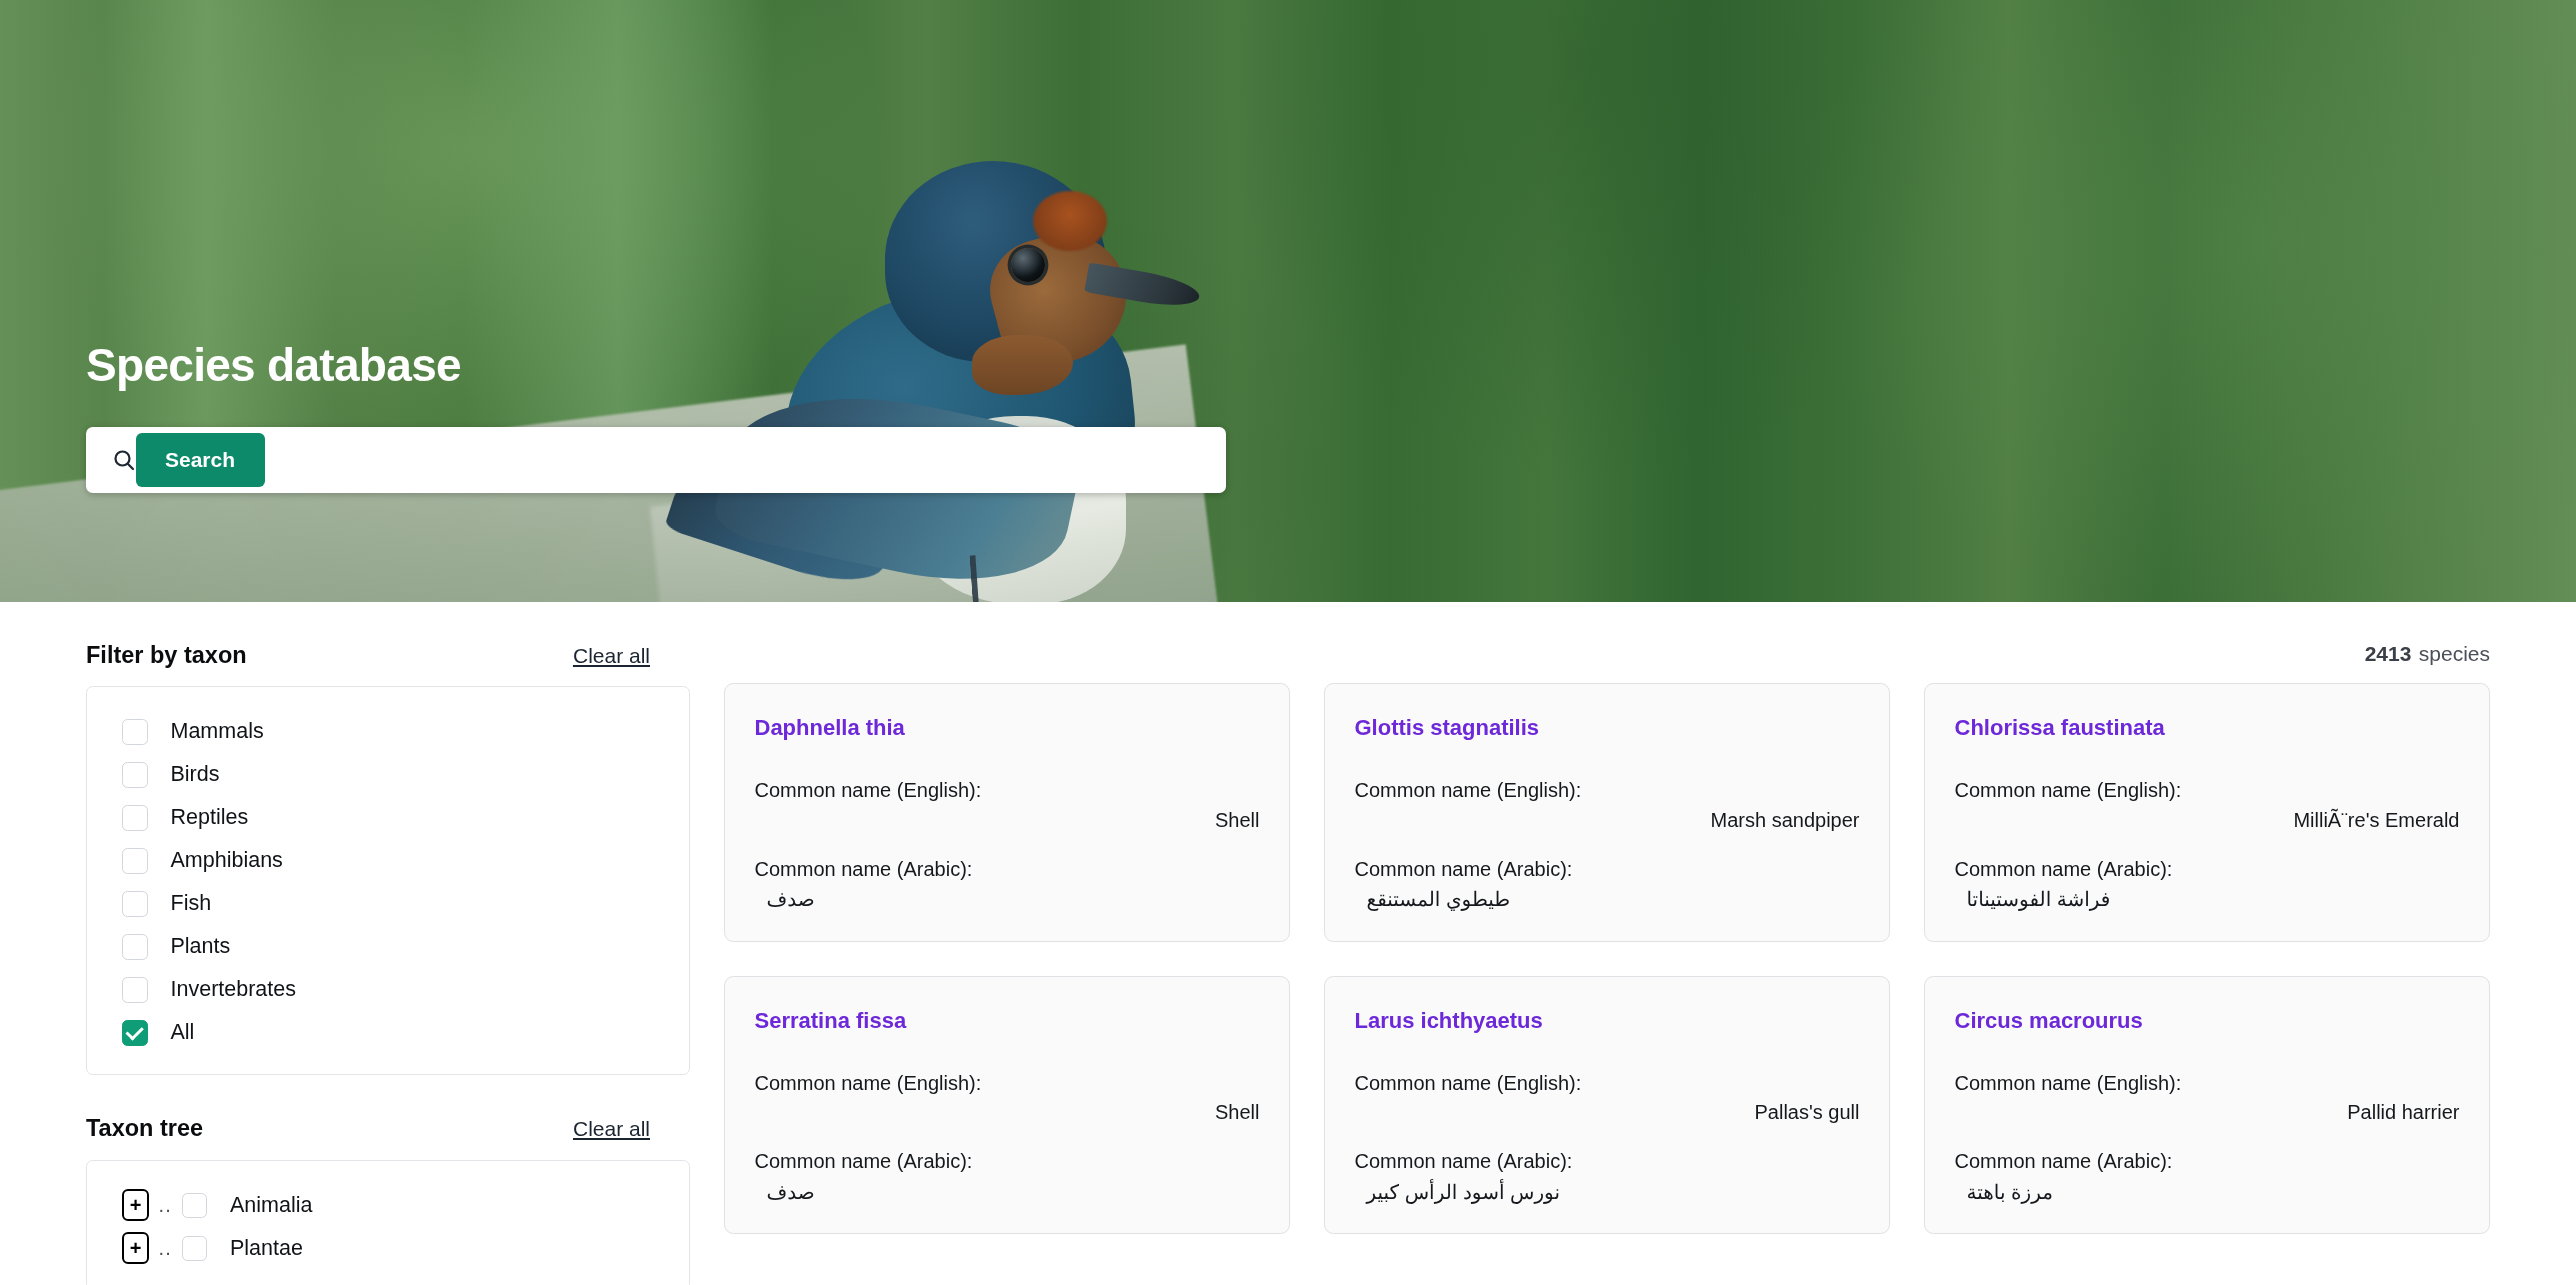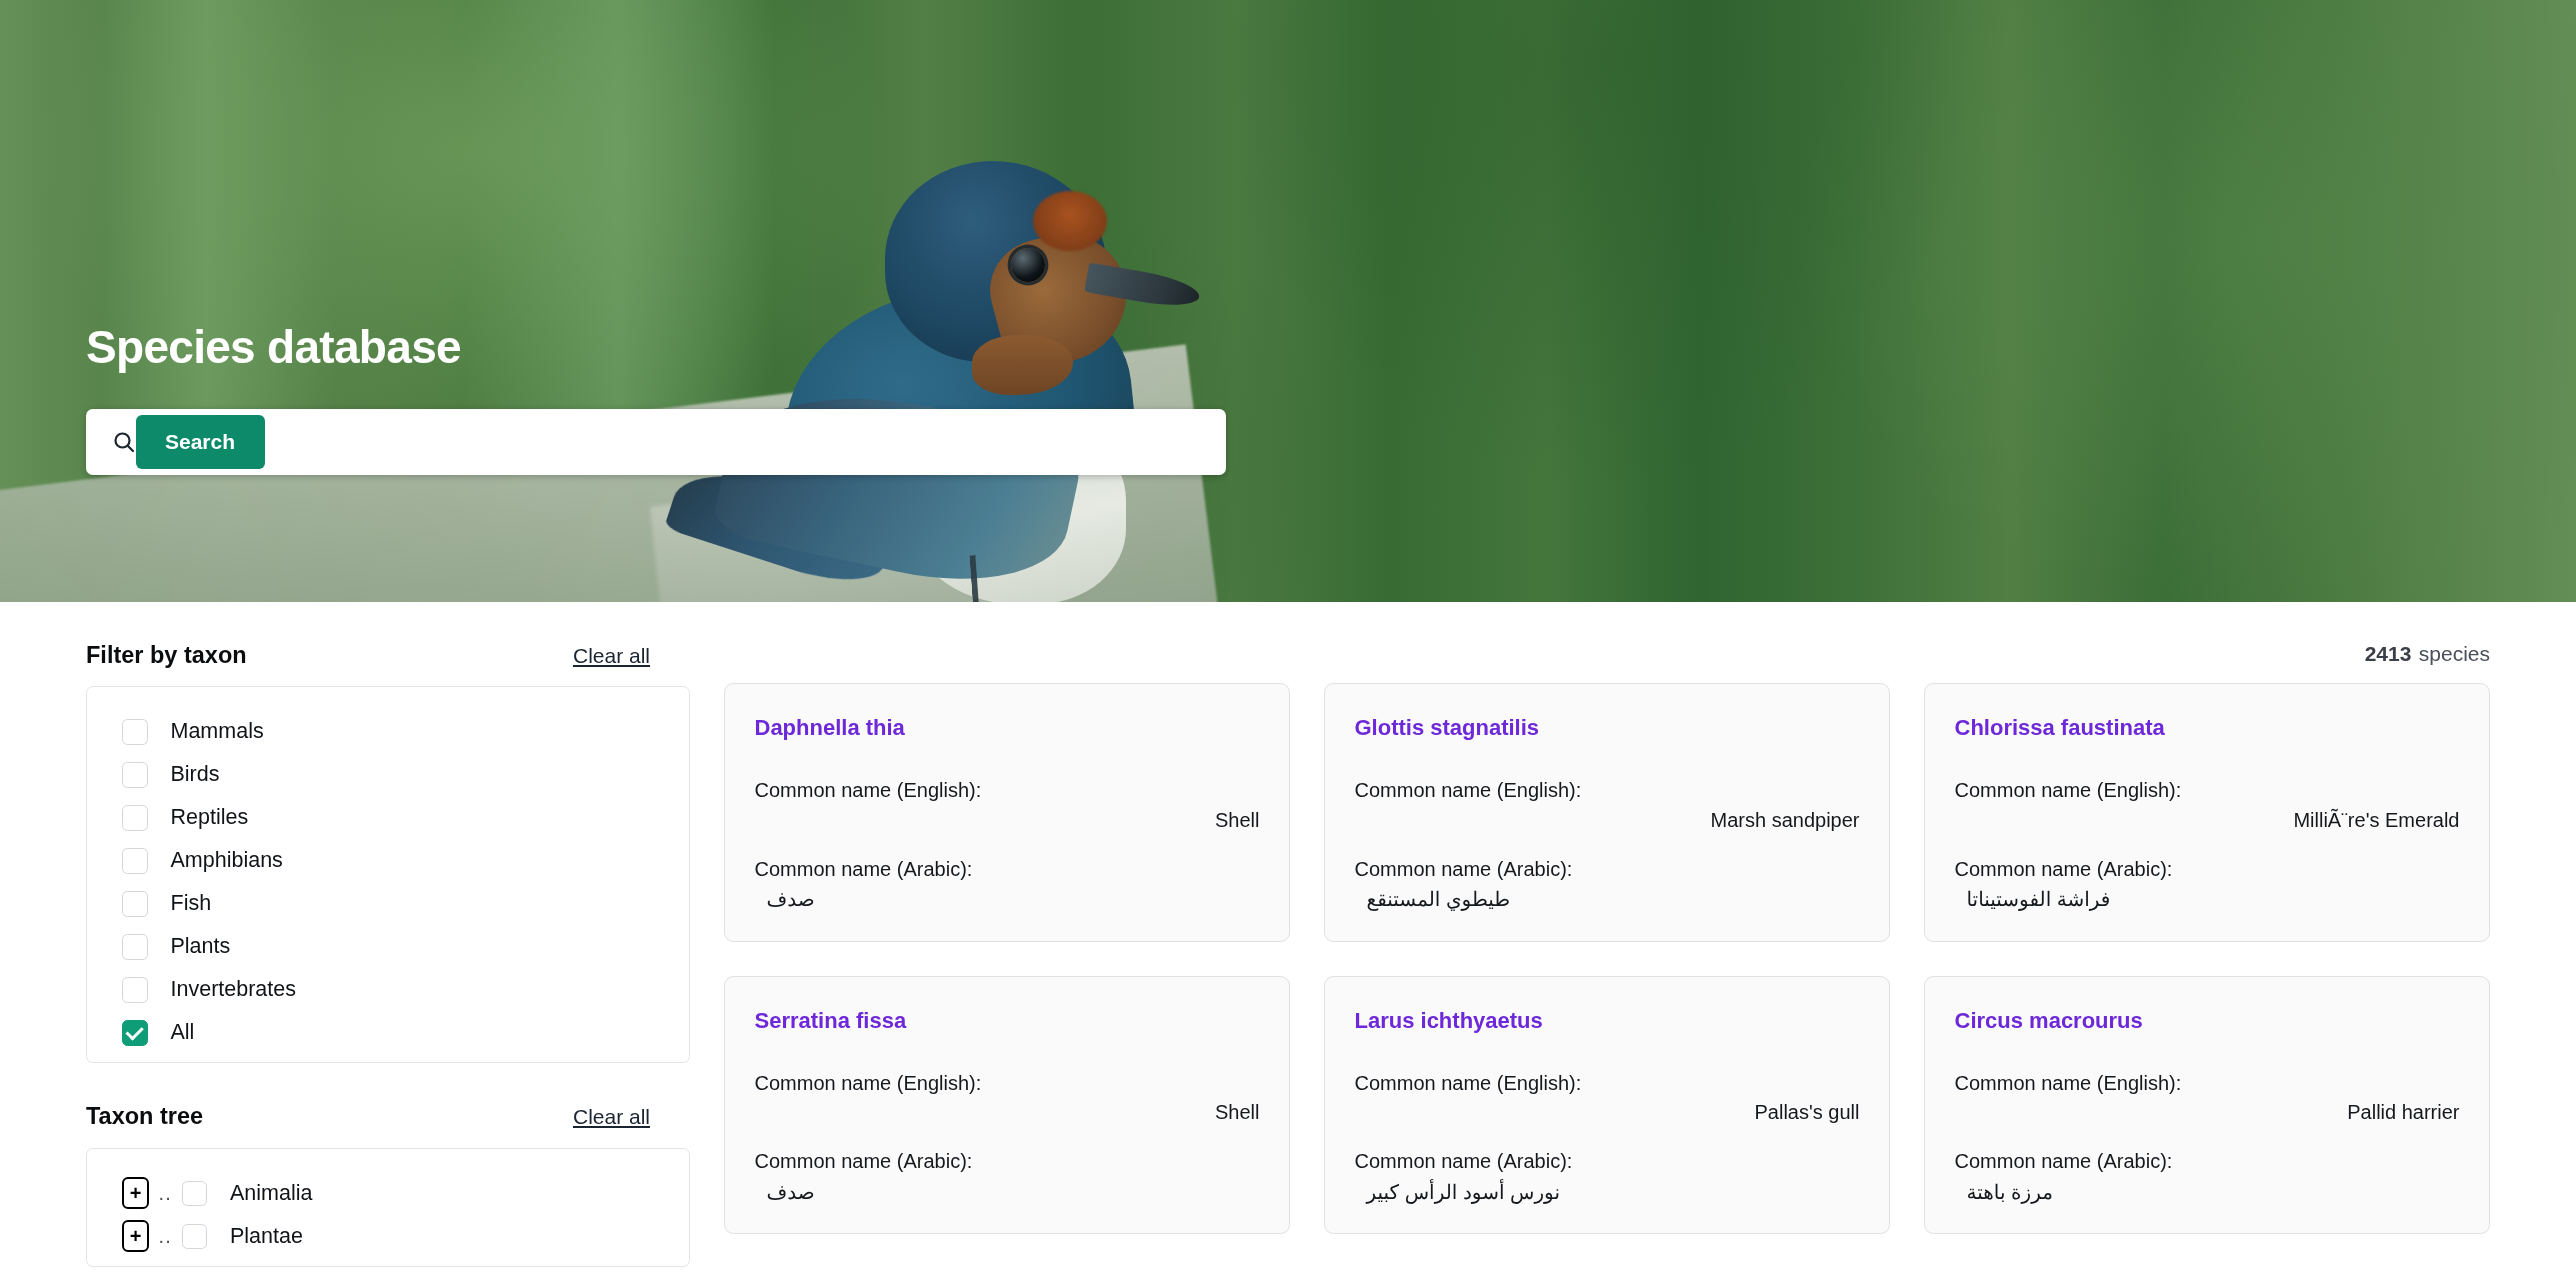--- a/index.html
+++ b/index.html
@@ -145,21 +145,21 @@
 
   
   .hero-veil {
     position: absolute; inset: 0;
     background: linear-gradient(90deg, rgba(60,105,55,.20) 0%, rgba(60,105,55,0) 30%, rgba(60,105,55,0) 62%, rgba(64,110,58,.25) 100%);
   }
 
   .hero-content {
     position: absolute;
     left: 86px;
-    top: 324px;
+    top: 342px;
     width: 1154px;
     z-index: 5;
   }
   .hero-title {
     font-size: 46px;
     font-weight: bold;
     color: #ffffff;
     letter-spacing: -0.7px;
     line-height: 1;
   }
@@ -217,21 +217,21 @@
     color: #1b2431;
     text-decoration: underline;
     cursor: pointer;
   }
 
   .panel {
     width: 604px;
     border: 1.3px solid #e2e4e7;
     border-radius: 6.7px;
     background: #ffffff;
-    padding: 23px 0 8px 0;
+    padding: 23px 0 20px 0;
   }
   .filter-row {
     display: flex;
     align-items: center;
     height: 43px;
     padding-left: 35px;
     cursor: pointer;
   }
   .cbox {
     width: 25.5px; height: 25.5px;

